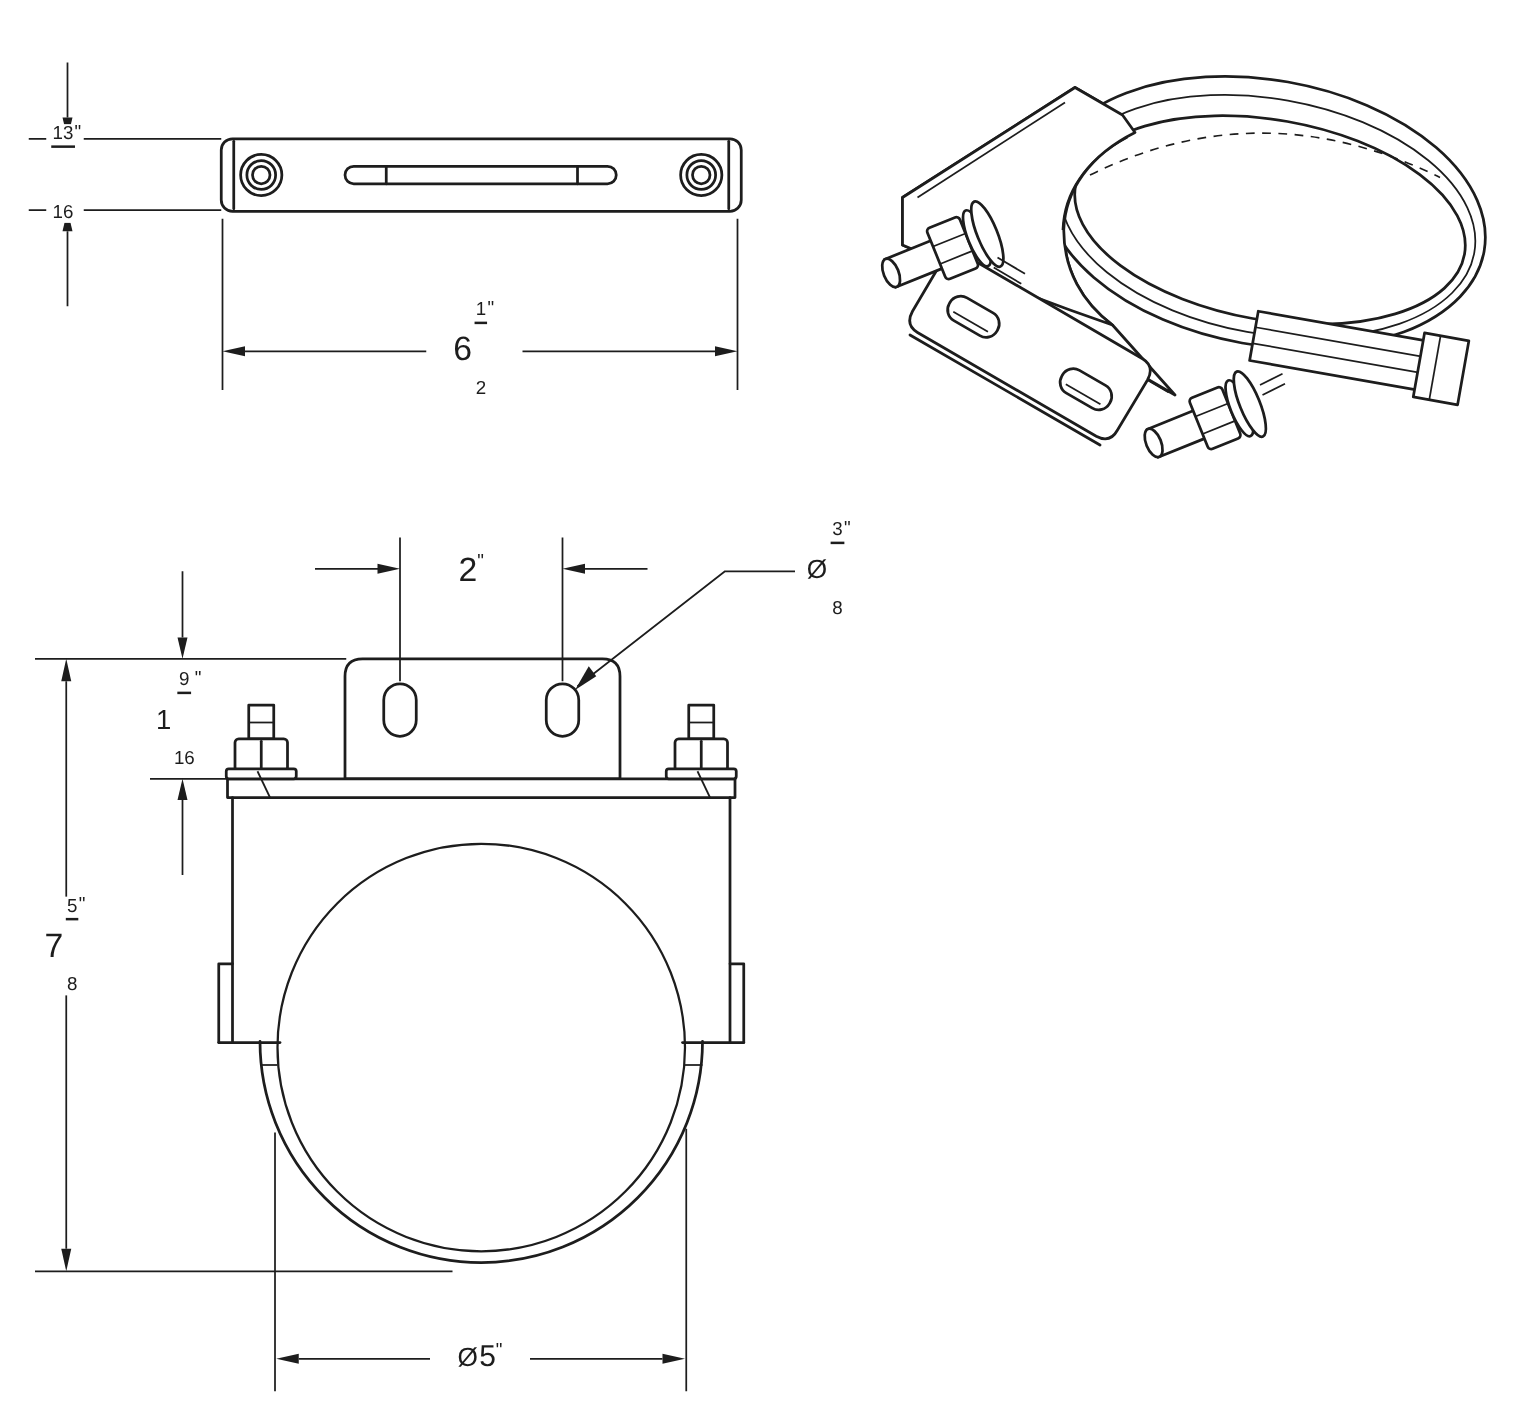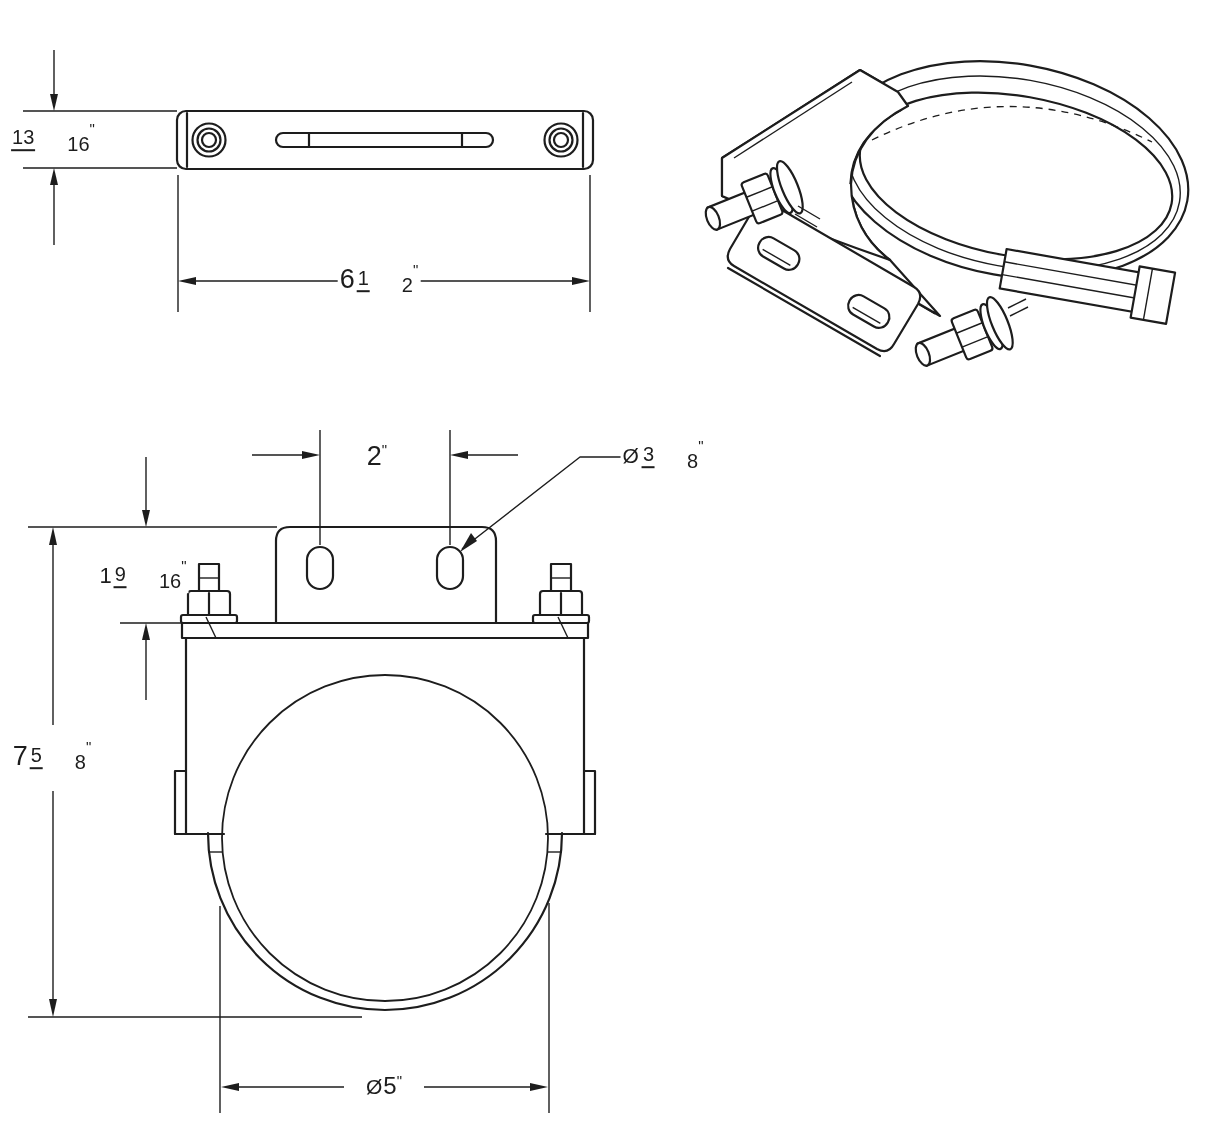--- a/index.html
+++ b/index.html
@@ -9,21 +9,21 @@
   .ln{stroke:#1d1d1d;stroke-width:2.2;fill:none;stroke-linejoin:round;stroke-linecap:round;}
   .tn{stroke:#1d1d1d;stroke-width:1.4;fill:none;stroke-linejoin:round;stroke-linecap:butt;}
   .fw{fill:#ffffff;}
   .ah{fill:#1d1d1d;stroke:none;}
   .dash{stroke-dasharray:7 6;stroke-width:1.3;}
   
   .dim{position:absolute;transform:translate(-50%,-50%);display:inline-flex;align-items:center;
        white-space:nowrap;color:#1d1d1d;background:#ffffff;padding:0 2px;line-height:1;}
   .dim .whole{font-size:27px;}
   .dim .prefix{font-size:21px;margin-right:1px;}
-  .dim .frac{display:inline-flex;align-items:center;font-size:20px;line-height:1.08;margin-left:2px;gap:32px;}
+  .dim .frac{display:inline-flex;flex-direction:column;align-items:center;font-size:15px;line-height:1.08;margin-left:2px;gap:32px;}
   .dim .num{border-bottom:2px solid #1d1d1d;padding:0 1px 1px 1px;}
   .dim .den{padding-top:12px;}
   .dim .unit{font-size:15px;align-self:flex-start;margin-top:-1px;}
 </style>
 </head>
 <body>
 
 <div class="canvas">
 <svg width="1214" height="1140" viewBox="0 0 1214 1140">
 

